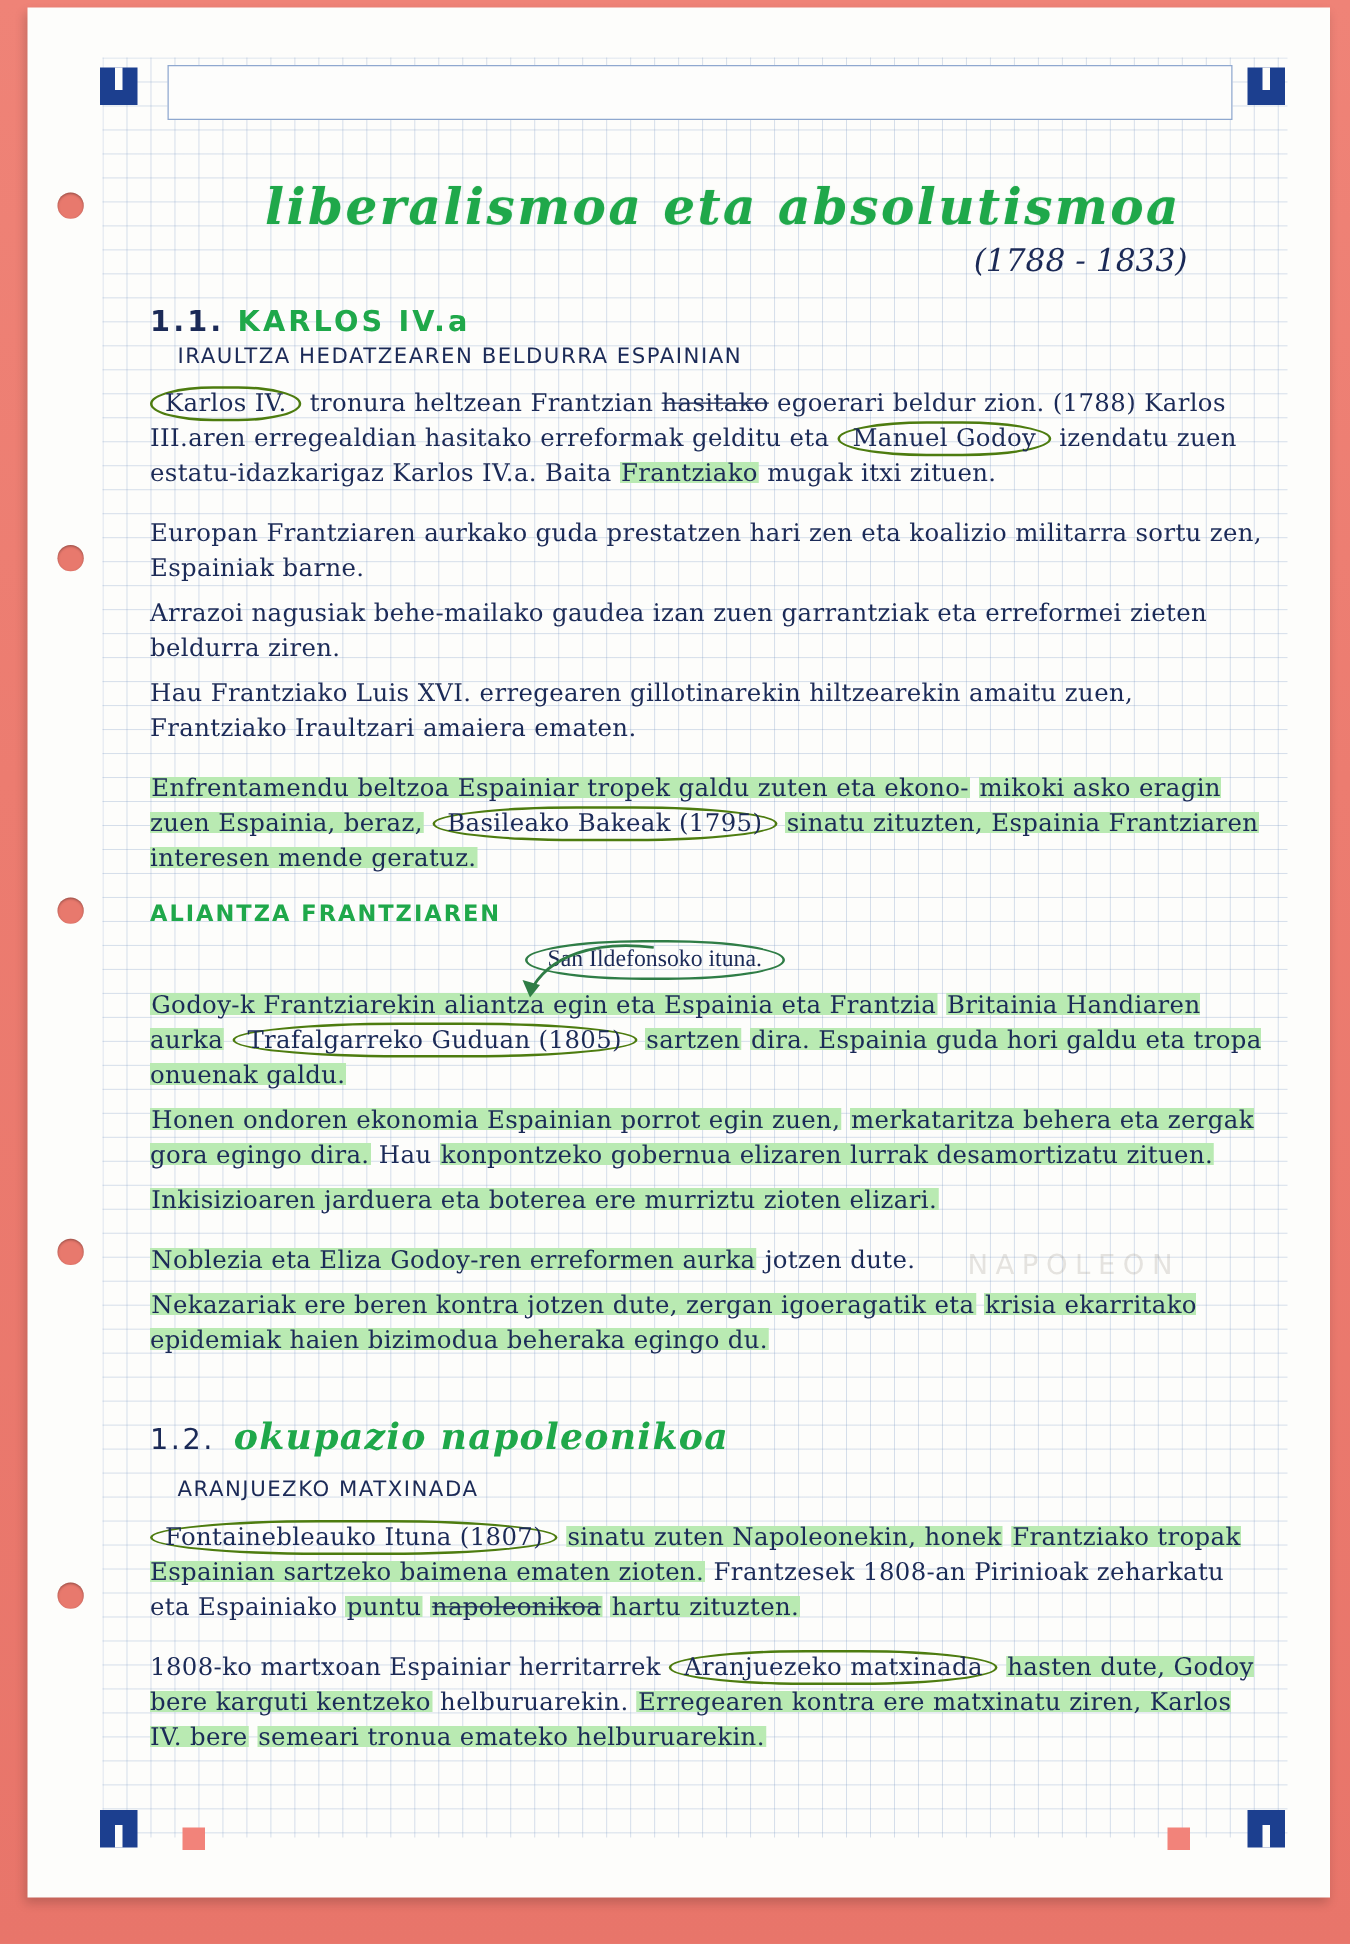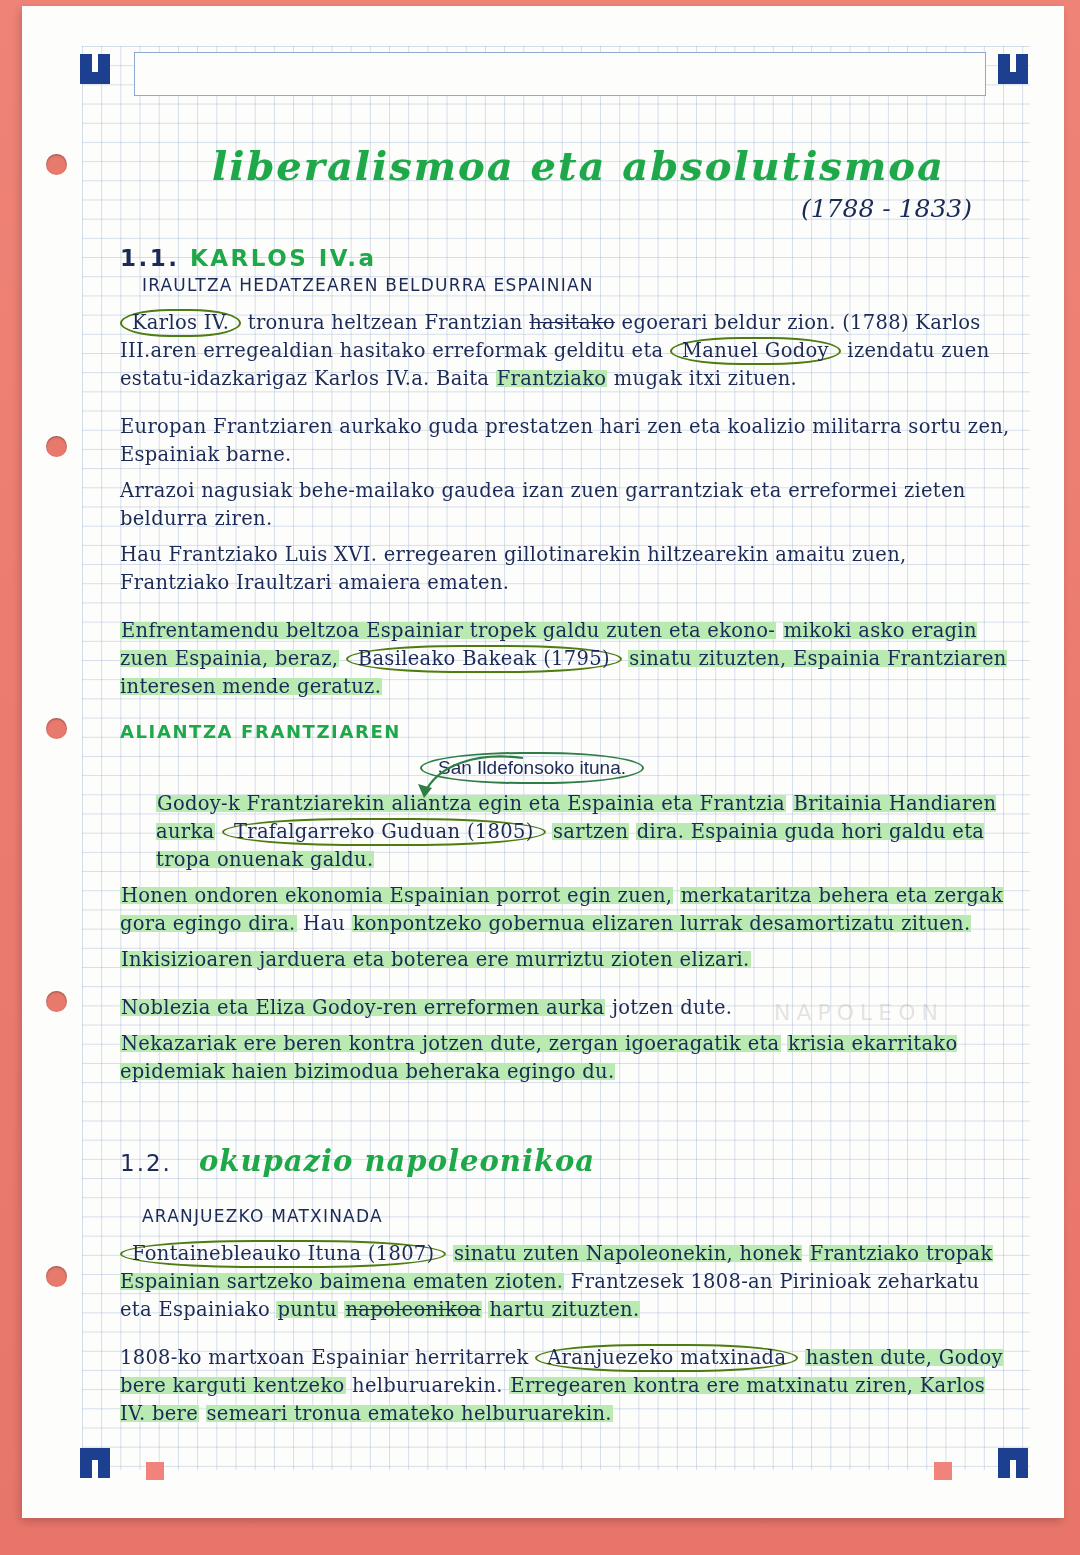--- a/index.html
+++ b/index.html
@@ -124,21 +124,21 @@
     line-height: 1.1;
     text-shadow: 0 0 1px rgba(31,168,74,0.4);
     margin-top: 18px;
   }
   .subtitle-date {
     text-align: right;
     font-family: "DejaVu Serif", serif;
     font-style: italic;
     font-size: 25px;
     color: #1b2a57;
-    margin-right: 40px;
+    margin-right: 62px;
     margin-top: 6px;
     margin-bottom: 22px;
   }
 
   .h2num {
     font-family: "DejaVu Sans", sans-serif;
     font-size: 23px;
     letter-spacing: 2.5px;
     color: #1fa84a;
     font-weight: bold;
@@ -163,21 +163,21 @@
     margin: 6px 0 10px 0;
   }
 
   .title2 {
     font-family: "DejaVu Serif", serif;
     font-style: italic;
     font-weight: bold;
     font-size: 29px;
     color: #1fa84a;
     letter-spacing: 1px;
-    margin: 12px;
+    margin: 0;
     display: inline-block;
   }
   .title2pref {
     font-family: "DejaVu Sans", sans-serif;
     font-size: 23px;
     color: #1b2a57;
     letter-spacing: 2px;
     display: inline-block;
     margin-right: 10px;
   }
@@ -204,21 +204,21 @@
     padding: 1px 10px;
     display: inline-block;
     line-height: 22px;
   }
 
   .callout {
     border: 2px solid #2f7d46;
     border-radius: 50%/55%;
     display: inline-block;
     padding: 3px 16px;
-    font-family: Liberation Sans, sans-serif;
+    font-family: Liberation Serif, serif;
     font-size: 19px;
     color: #1b2a57;
     margin-left: 300px;
   }
   .arrow-note { position: relative; }
   .arrow-svg { position: absolute; left: 258px; top: -6px; }
   .spacer-md { height: 26px; }
 
   .faint-ghost {
     position: absolute;
@@ -305,21 +305,21 @@
     <div class="h3green">ALIANTZA  FRANTZIAREN</div>
 
     <div class="arrow-note">
       <svg class="arrow-svg" width="150" height="60" viewBox="0 0 150 60">
         <path d="M145 12 C 100 6, 60 18, 46 48" stroke="#2f7d46" stroke-width="2.2" fill="none"></path>
         <path d="M46 52 L40 38 L54 42 Z" fill="#2f7d46"></path>
       </svg>
       <div class="callout">San Ildefonsoko ituna.</div>
     </div>
 
-    <p class="hw tight" style="margin-top:6px;padding-left:36px;">
+    <p class="hw tight" style="margin-top:6px;">
       <span class="hl">Godoy-k Frantziarekin aliantza egin eta Espainia eta Frantzia</span>
       <span class="hl">Britainia Handiaren aurka</span> <span class="circ">Trafalgarreko Guduan (1805)</span> <span class="hl">sartzen</span>
       <span class="hl">dira. Espainia guda hori galdu eta tropa onuenak galdu.</span>
     </p>
     <p class="hw tight">
       <span class="hl">Honen ondoren ekonomia Espainian porrot egin zuen,</span>
       <span class="hl">merkataritza behera eta zergak gora egingo dira.</span> Hau
       <span class="hl">konpontzeko gobernua elizaren lurrak desamortizatu zituen.</span>
     </p>
     <p class="hw">

